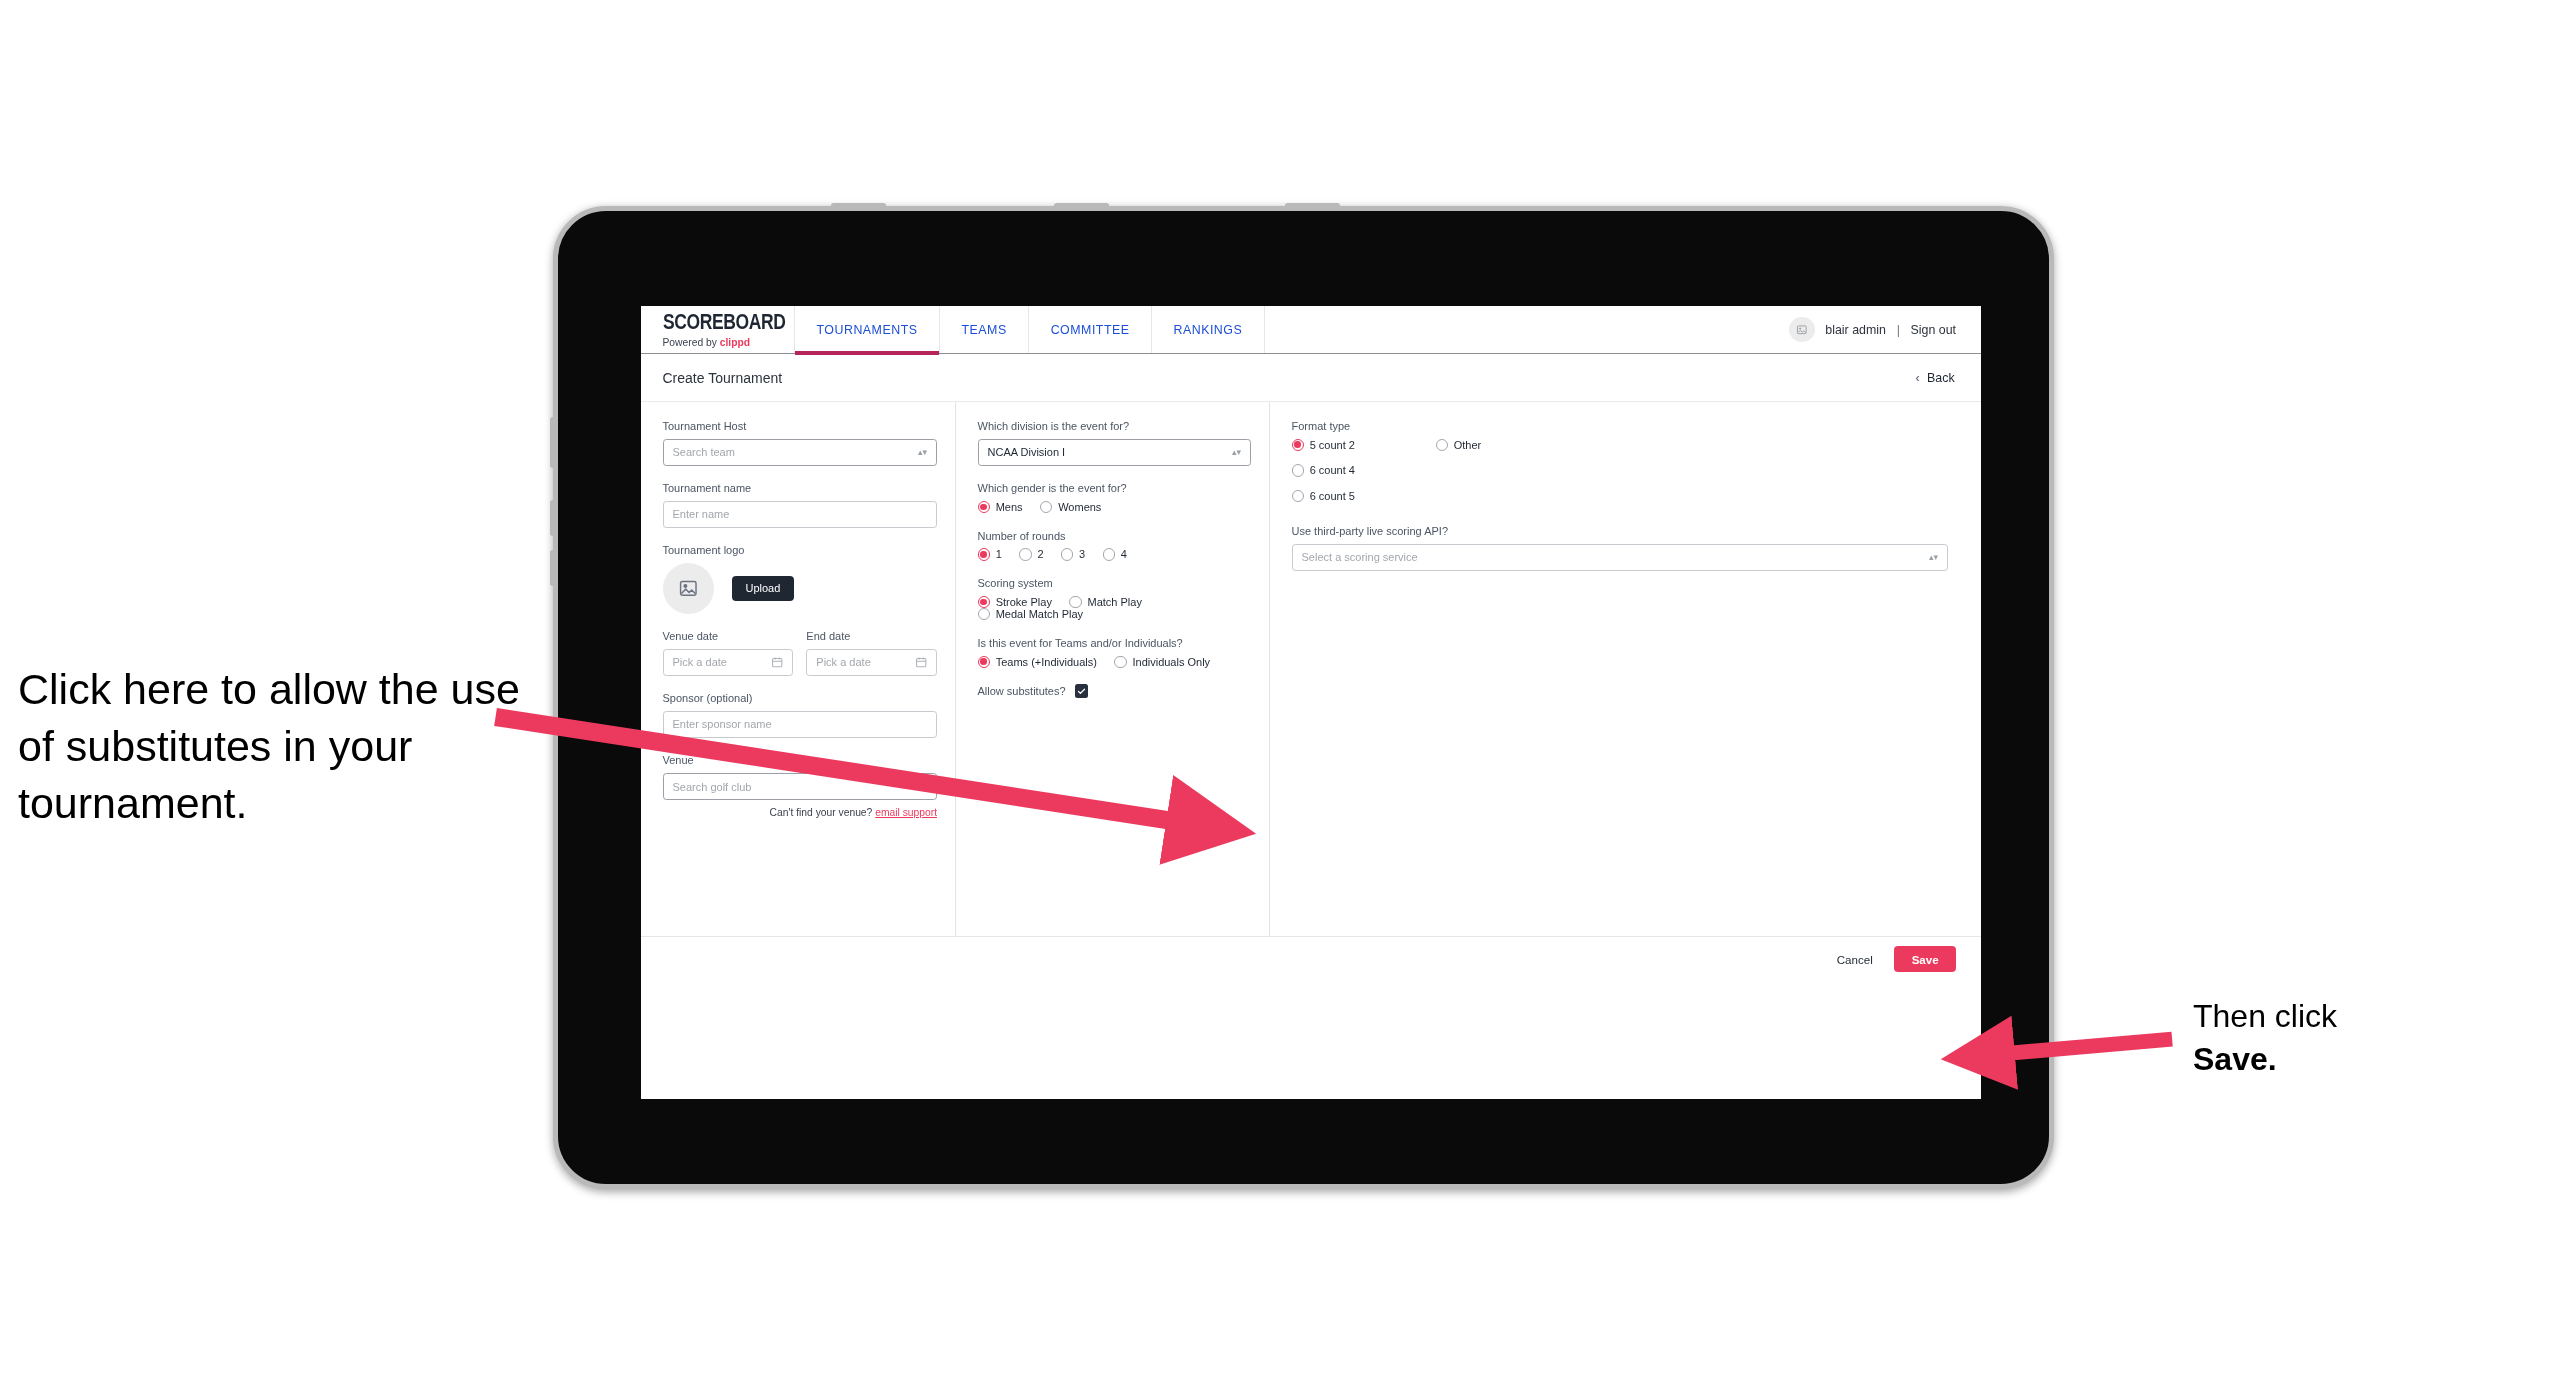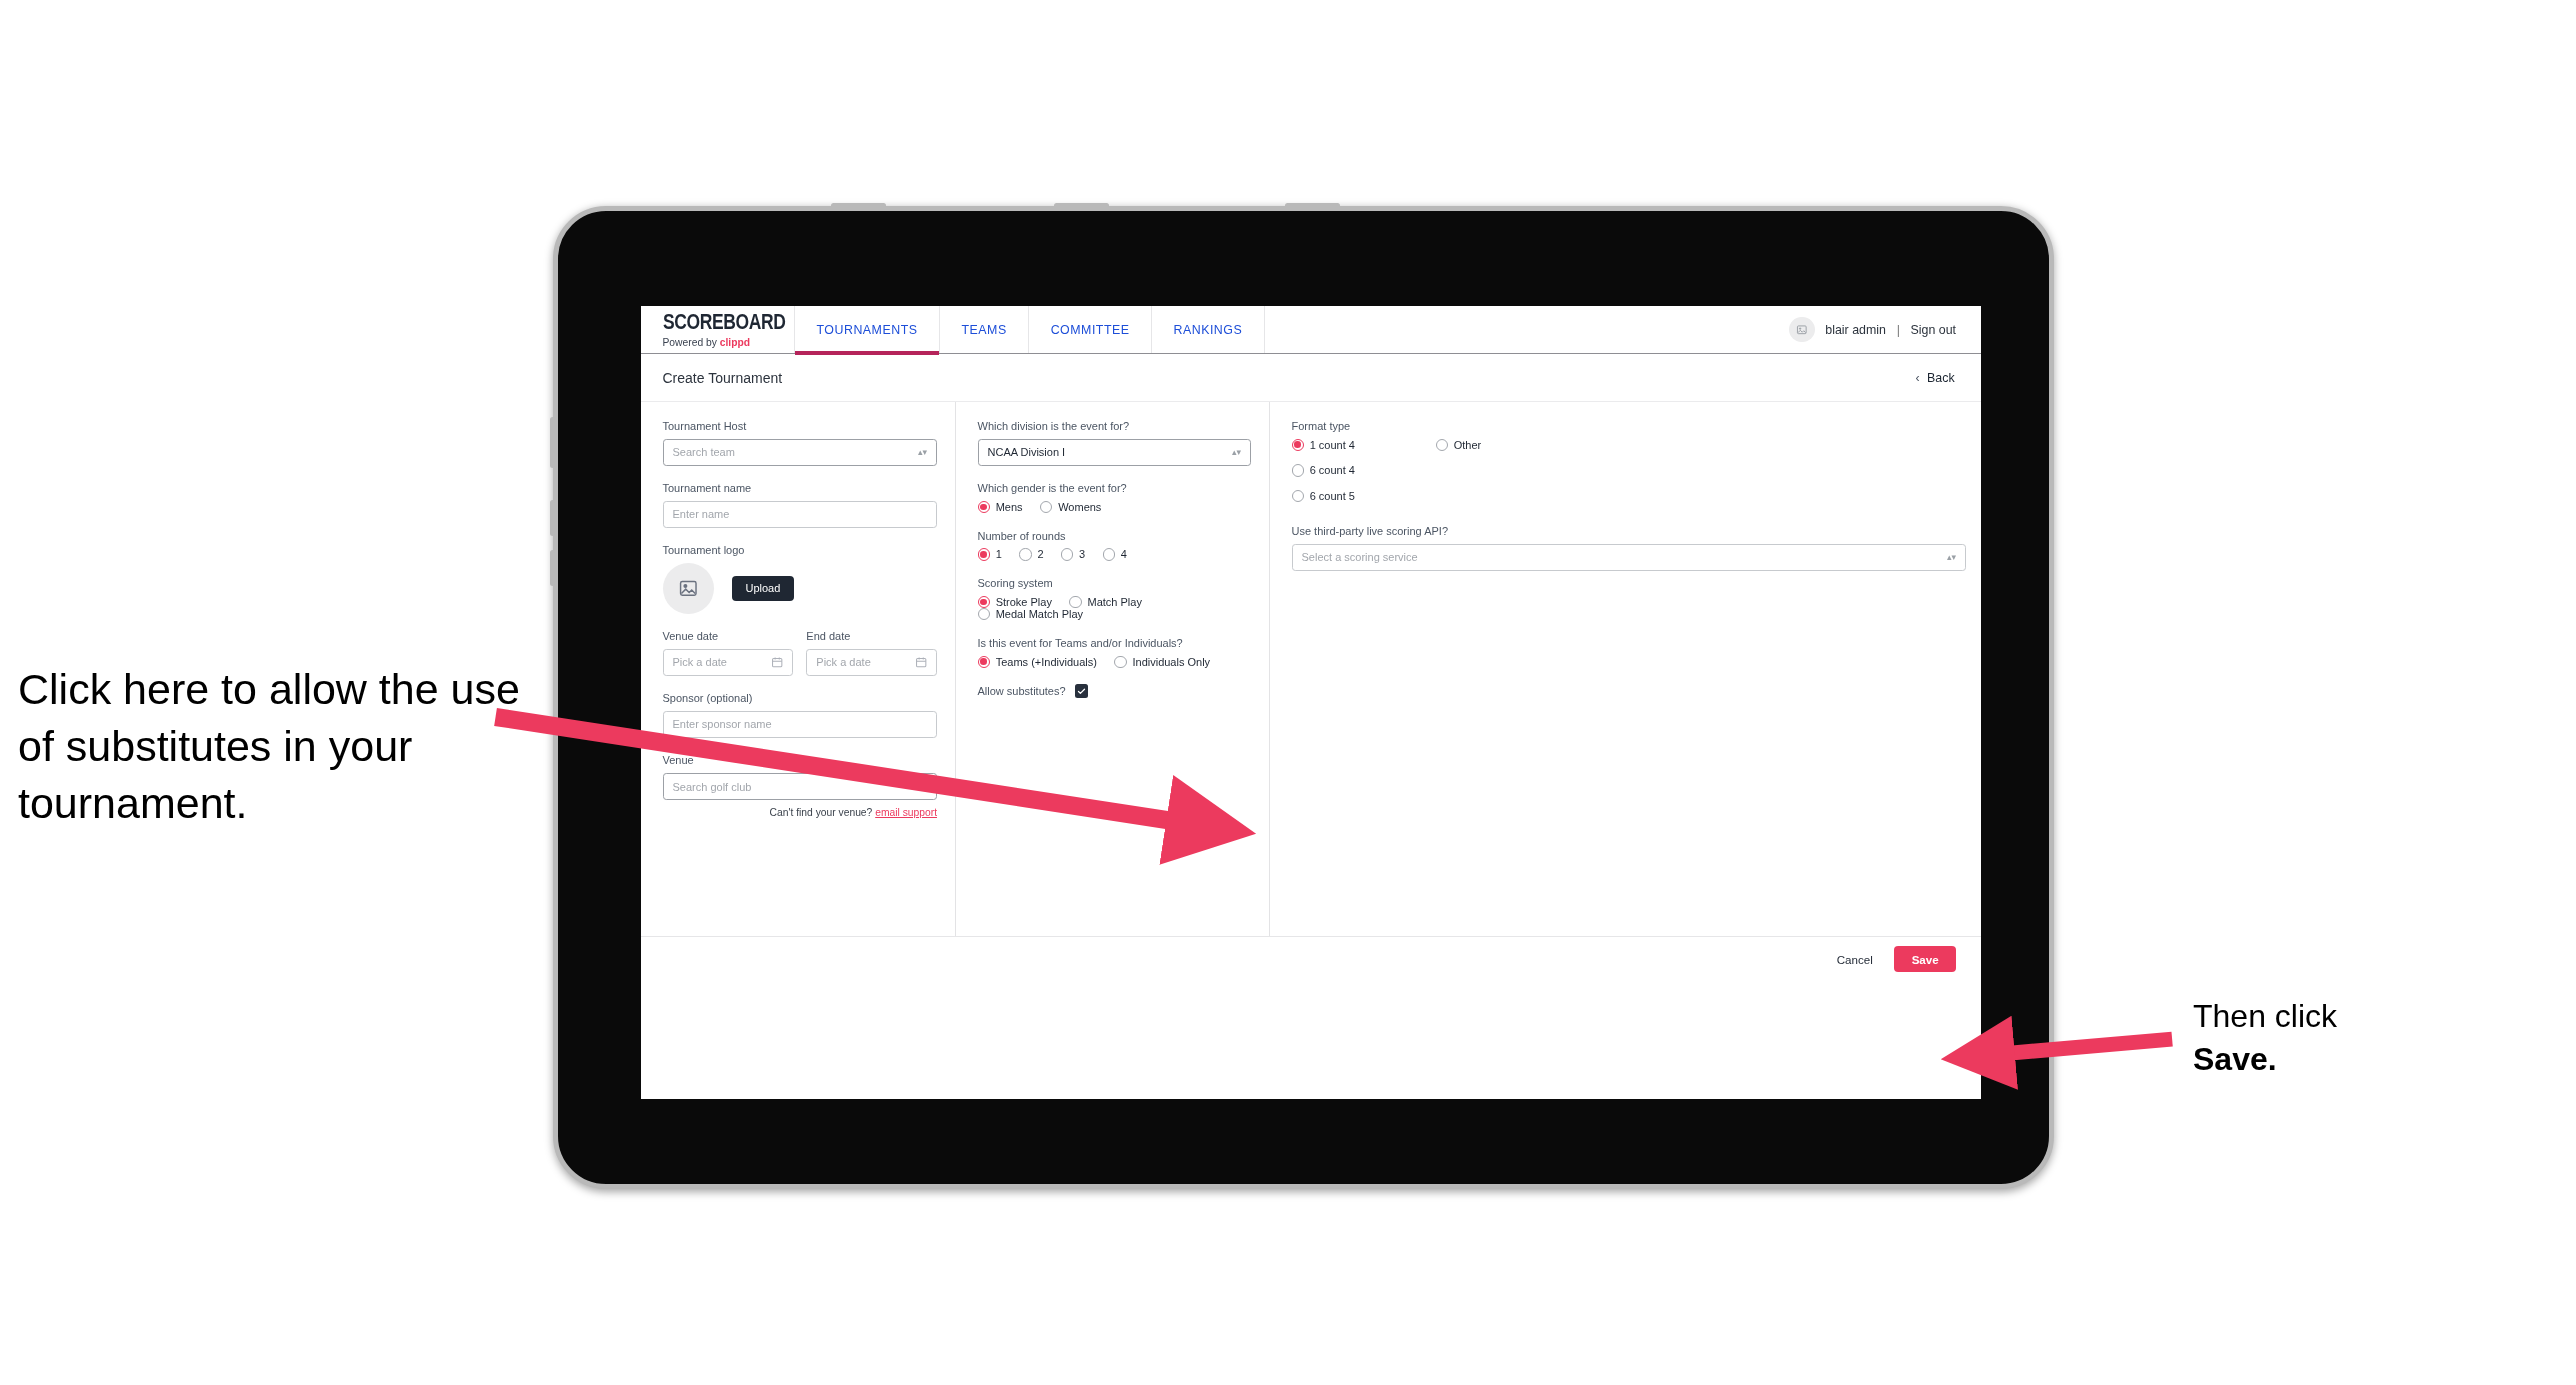--- a/index.html
+++ b/index.html
@@ -74,21 +74,21 @@
   #pagetitle { font-size:14px; color:#2c333d; }
   #backlink { margin-left:auto; display:flex; align-items:center; gap:7.4px;
               font-size:12.4px; color:#1b2430; cursor:pointer; }
   #backlink .chev { font-size:12.4px; color:#4b5563; }
 
   
   #body { display:flex; height:534px; }
   .col { padding:18px 0 0 0; }
   .col1 { width:314px; padding-left:21.5px; padding-right:18px; }
   .col2 { width:314px; padding-left:21.5px; padding-right:18px; border-left:0.8px solid #e3e3e5; }
-  .col3 { flex:1; padding-left:21.5px; padding-right:15px; border-left:0.8px solid #e3e3e5; }
+  .col3 { flex:1; padding-left:21.5px; padding-right:33px; border-left:0.8px solid #e3e3e5; }
 
   .flabel { font-size:11px; color:#4b5563; margin-bottom:6.6px; }
   .fgroup { margin-bottom:16.5px; }
 
   .inp {
     width:100%; height:27px; border:0.8px solid #9ca0a6; border-radius:3.3px;
     background:#fff; display:flex; align-items:center; padding:0 9px;
     font-size:11px; position:relative;
   }
   .inp.soft { border-color:#c7cace; }
@@ -362,21 +362,21 @@
         </div>
 
         <div class="col col3">
 
           <div class="fgroup">
             <div class="flabel">Format type</div>
             <div class="fmt-grid">
               <div class="fmt-col">
                 <div class="ritem">
                   <span class="rdot on"></span>
-                  <span class="rlabel">1 count 4</span>
+                  <span class="rlabel">5 count 2</span>
                 </div>
                 <div class="ritem">
                   <span class="rdot"></span>
                   <span class="rlabel">6 count 4</span>
                 </div>
                 <div class="ritem">
                   <span class="rdot"></span>
                   <span class="rlabel">6 count 5</span>
                 </div>
               </div>

